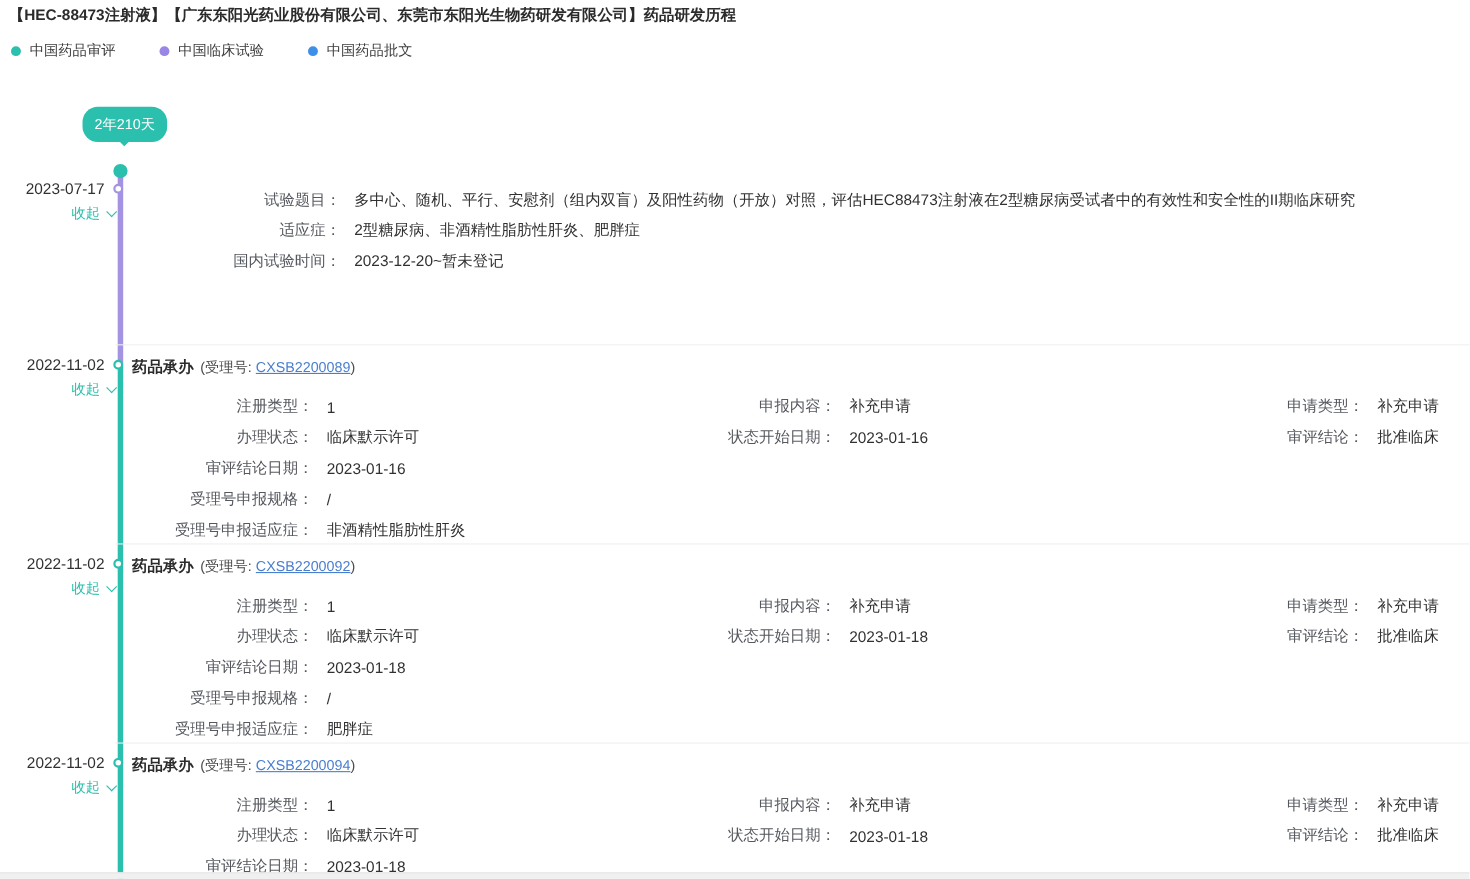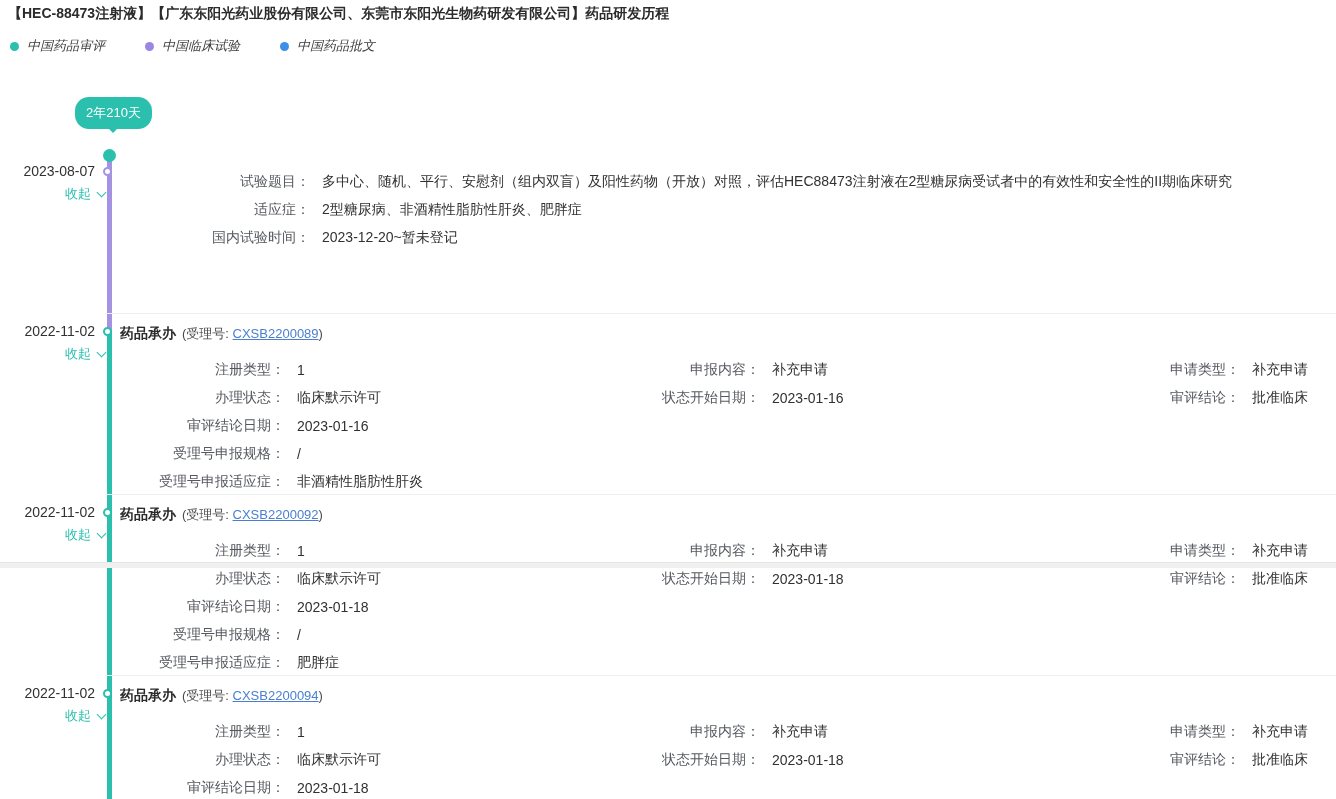--- a/index.html
+++ b/index.html
@@ -1,22 +1,22 @@
 <!DOCTYPE html>
 <html><head>
 <meta charset="utf-8">
 <style>
   * { margin:0; padding:0; box-sizing:border-box; }
   html,body { width:1336px; height:799px; overflow:hidden; background:#fff;
     font-family:"Liberation Sans","DejaVu Sans",sans-serif; color:#303133; }
-  .page { position:relative; width:1336px; height:568px; }
+  .page { position:relative; width:1336px; height:799px; }
 
   
   .page-title { position:absolute; left:8px; top:5px; font-size:14px; font-weight:bold; color:#2b2b2b; }
-  .legend { position:absolute; left:10px; top:37px; display:flex; align-items:center;font-style:italic; }
+  .legend { position:absolute; left:10px; top:37px; display:flex; align-items:center; }
   .legend-item { display:flex; align-items:center; margin-right:40px; font-size:13px; color:#3c3c3c; }
   .legend-dot { width:9px; height:9px; border-radius:50%; margin-right:8px; display:inline-block; }
   .dot-review { background:#2bbfad; }
   .dot-clinical { background:#9a86e4; }
   .dot-approval { background:#3e8fe8; }
 
   
   .tl-line { position:absolute; left:107px; width:5px; z-index:0; }
   .tl-line.purple { top:152px; height:179px; background:#a493e3; }
   .tl-line.teal { top:331px; height:468px; background:#2bbfad; }
@@ -90,21 +90,21 @@
     </div>
   </div>
 
   <div class="tl-line purple"></div>
   <div class="tl-line teal"></div>
   <div class="tl-top-dot"></div>
   <div class="duration-badge">2年210天</div>
 
   <div class="entry" style="top:163px;">
     <div class="entry-left">
-      <div class="entry-date">2023-08-07</div>
+      <div class="entry-date">2023-07-17</div>
       <div class="collapse-toggle">
         <span>收起</span>
         <span class="chevron"></span>
       </div>
     </div>
     <span class="node-dot purple"></span>
     <div class="entry-body">
       <div class="frow wide">
         <span class="lbl">试验题目：</span>
         <span class="val">多中心、随机、平行、安慰剂（组内双盲）及阳性药物（开放）对照，评估HEC88473注射液在2型糖尿病受试者中的有效性和安全性的II期临床研究</span>

